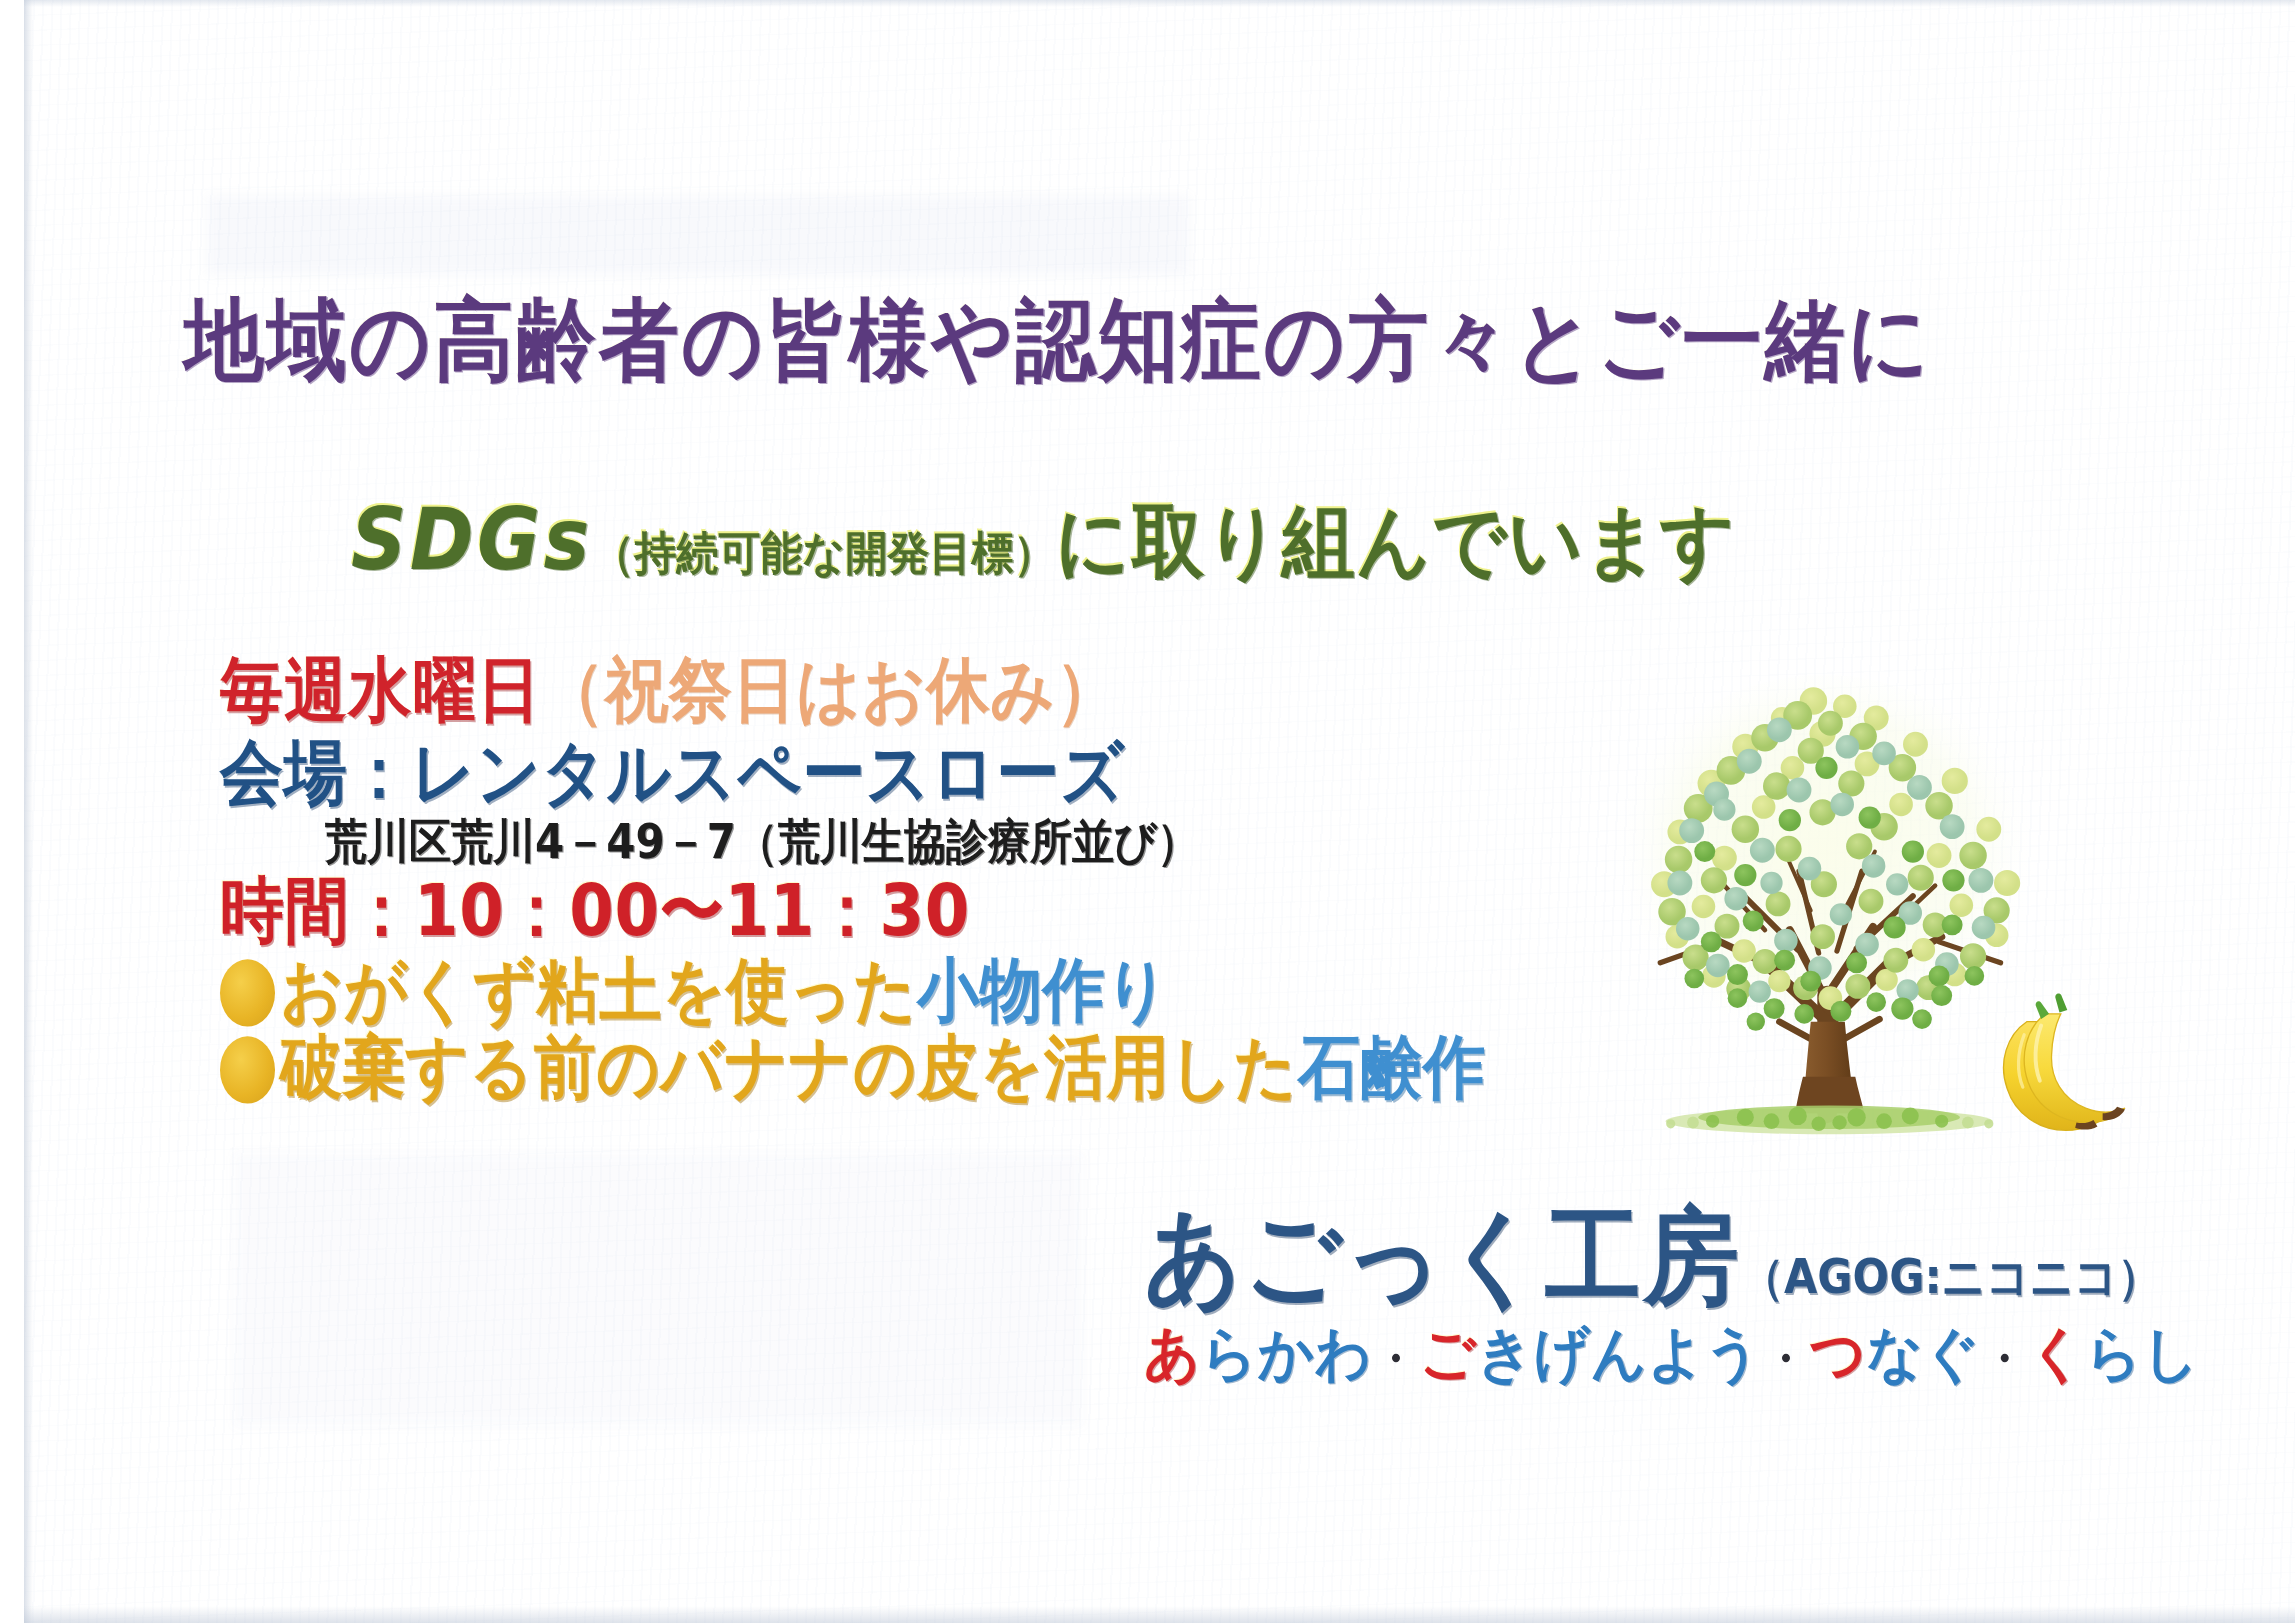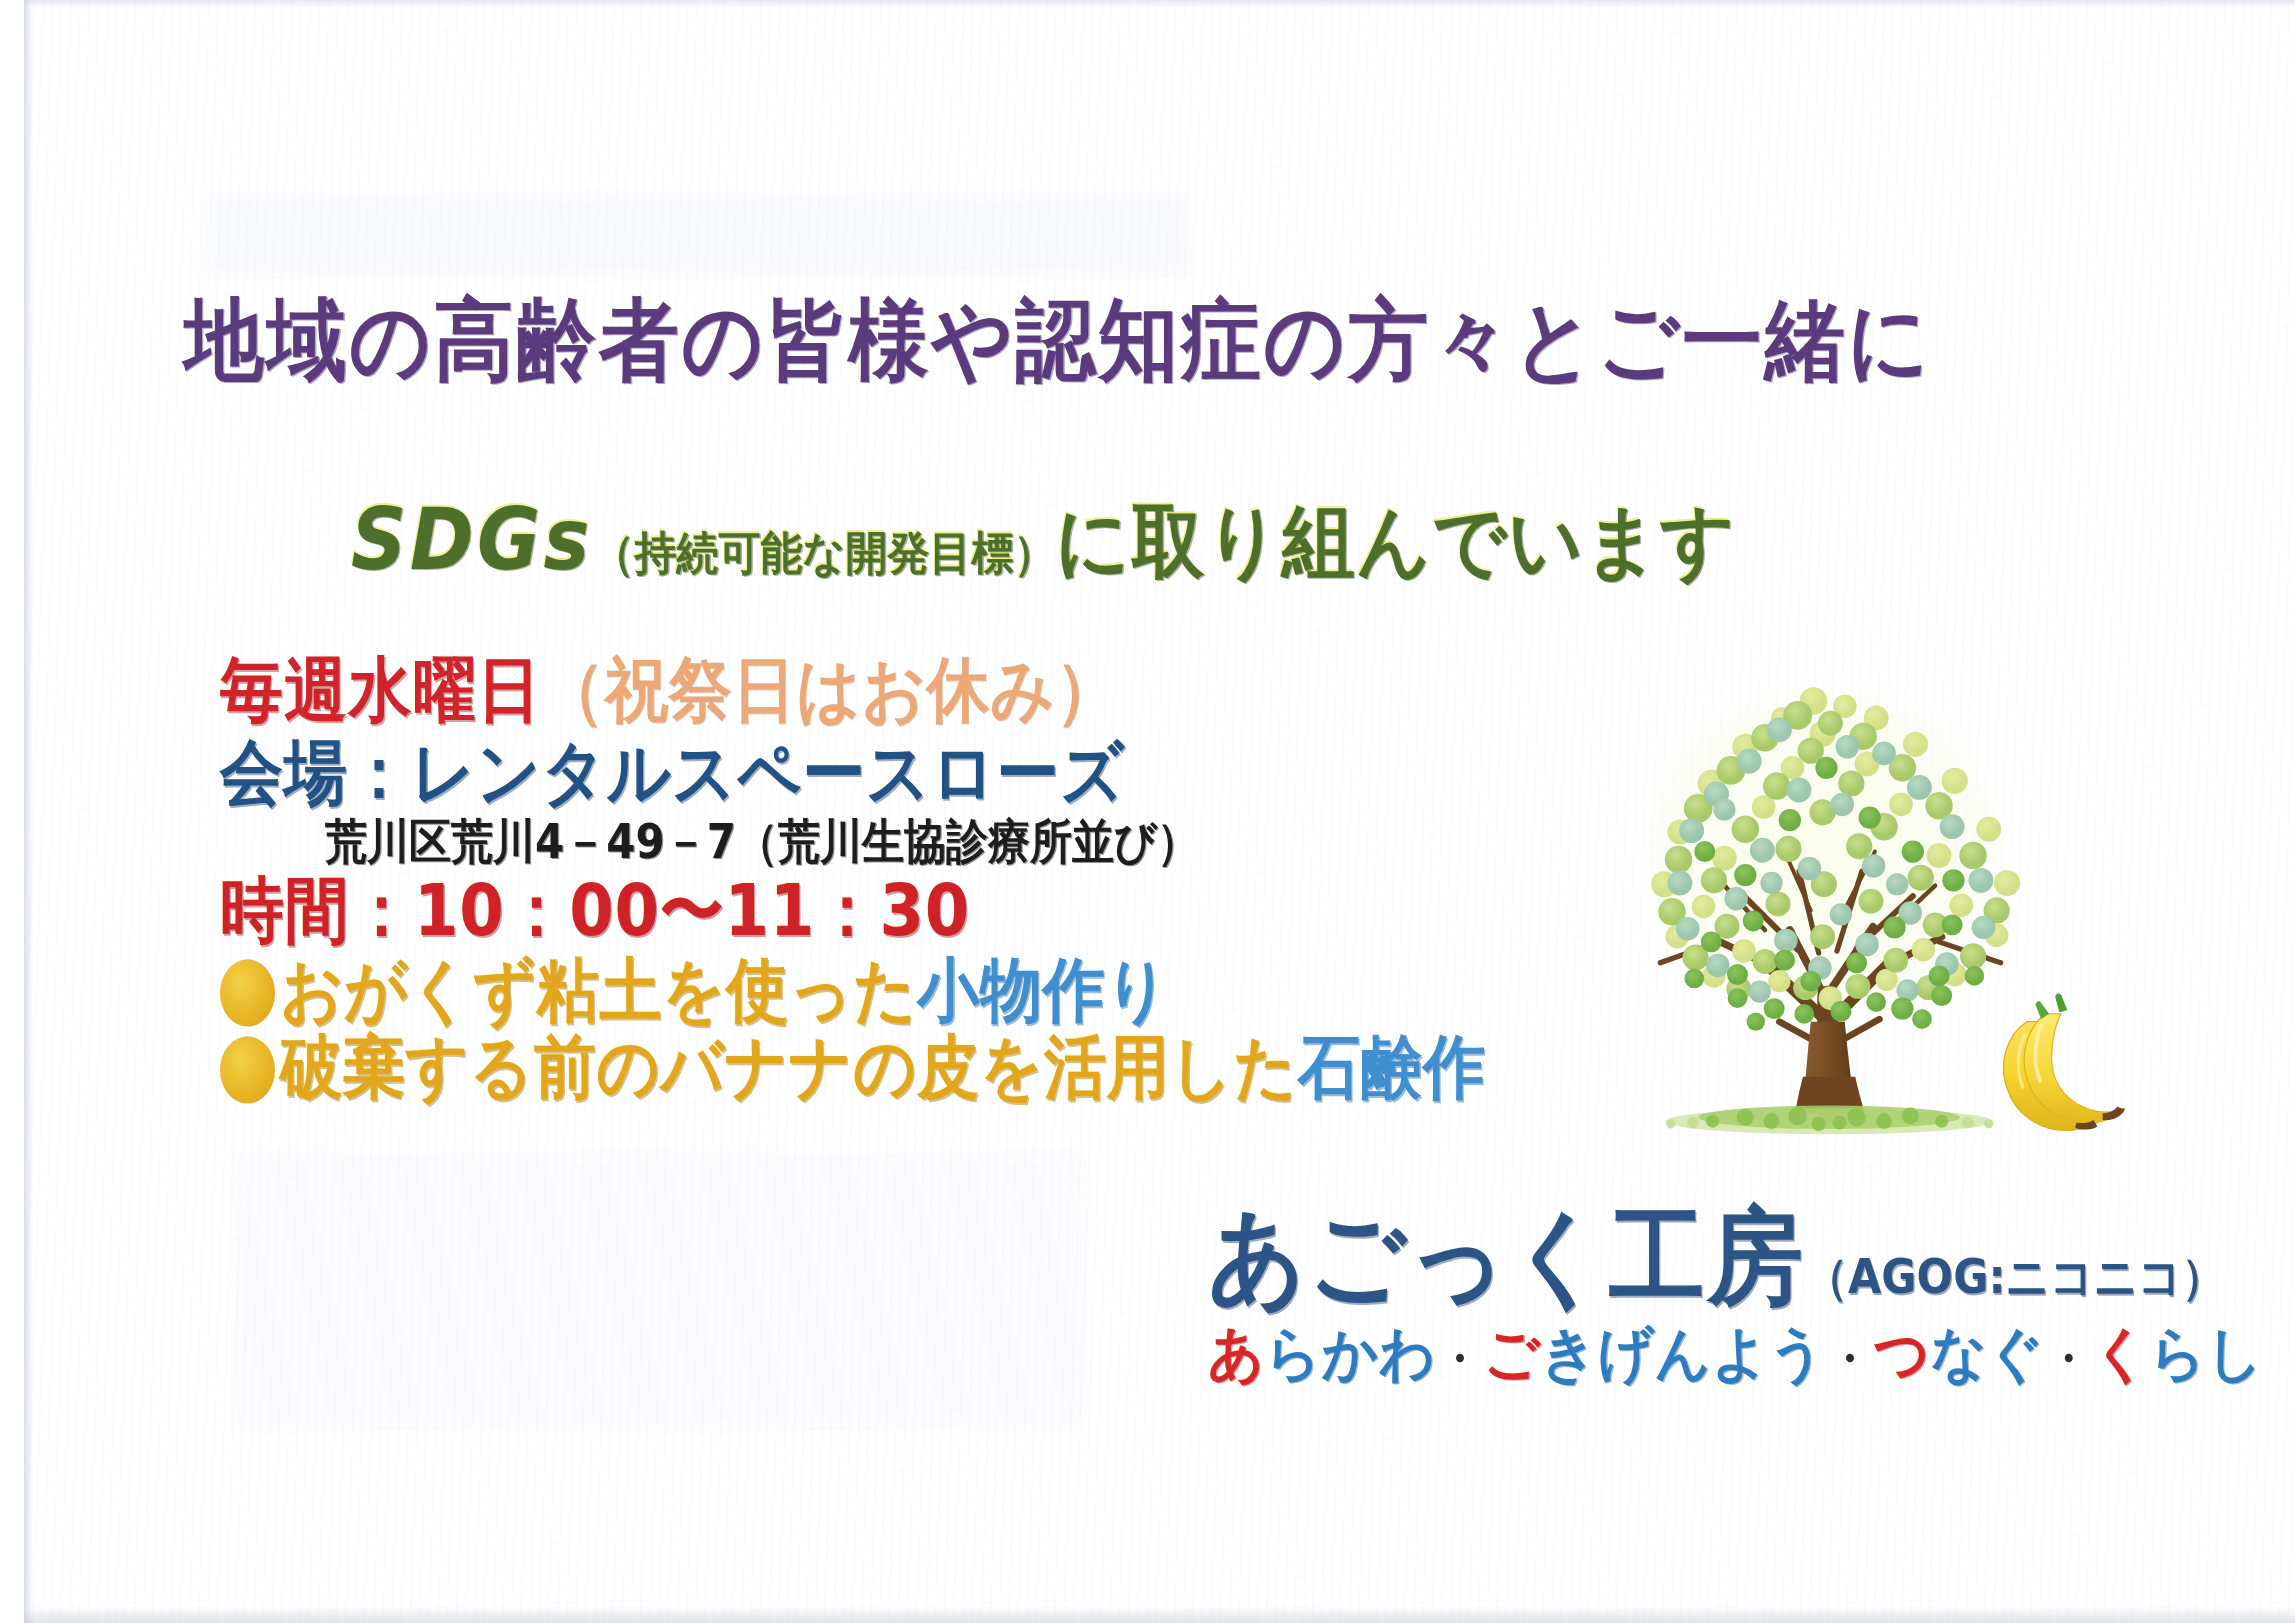--- a/index.html
+++ b/index.html
@@ -185,21 +185,21 @@
     text-shadow: 1.3px 1.3px 0 rgba(165,115,12,.45), -1px -1px 0 rgba(255,250,190,.7);
   }
   .act-blue {
     color: #3f8fd0;
     text-shadow: 1.3px 1.3px 0 rgba(30,95,150,.42), -1px -1px 0 rgba(245,252,255,.6);
   }
 
   
   #brand-block {
     position: absolute;
-    left: 1184px;
+    left: 1120px;
     top: 1204px;
   }
   #brand-name {
     font-size: 96px;
     font-weight: 700;
     color: #2c5585;
     letter-spacing: 2px;
     line-height: 1;
     white-space: nowrap;
     transform: scaleY(1.1);

